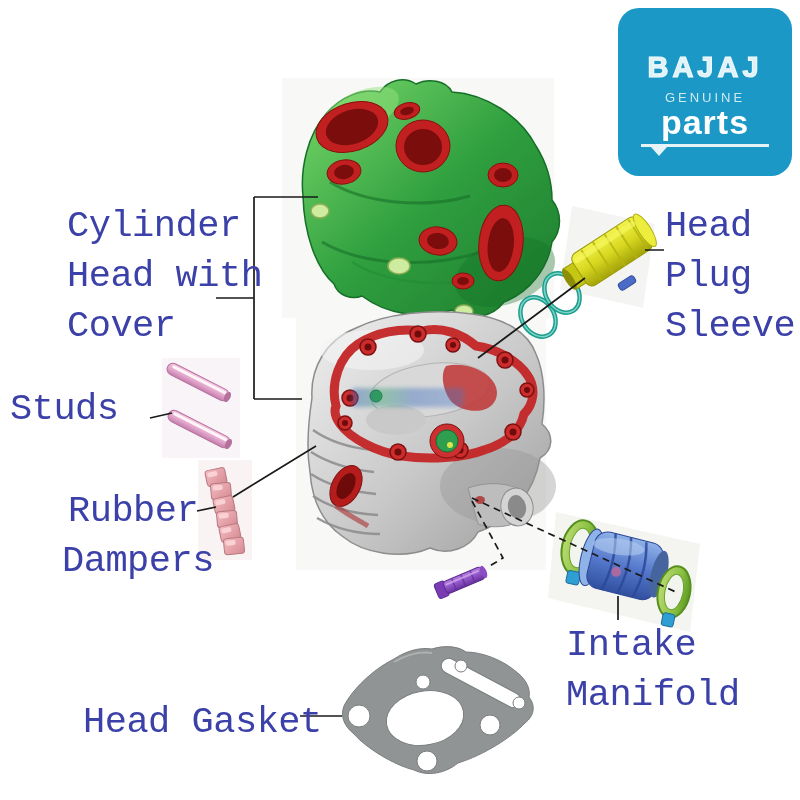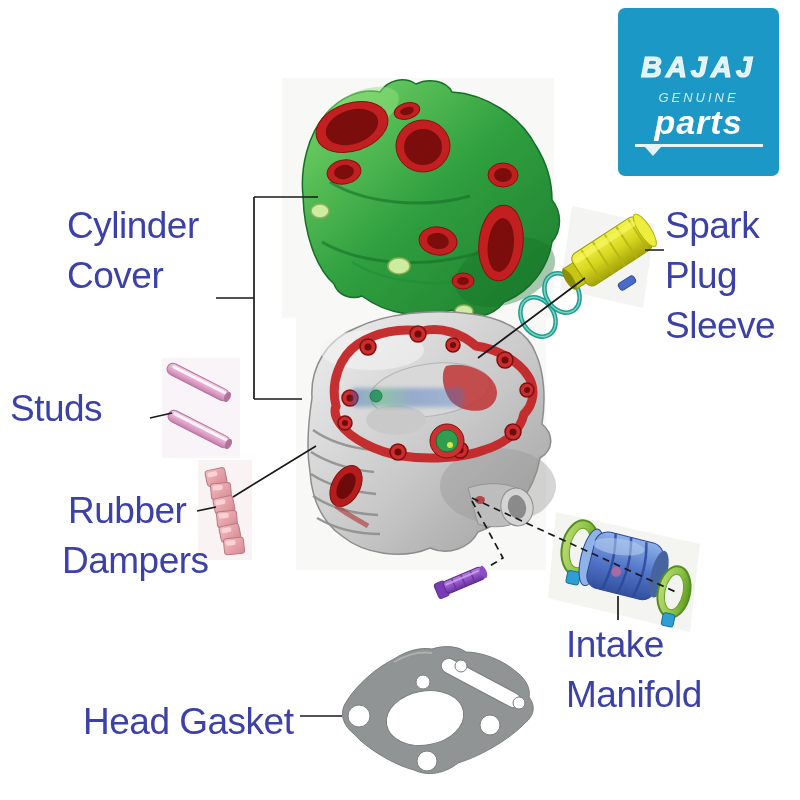--- a/index.html
+++ b/index.html
@@ -1,24 +1,24 @@
 <!DOCTYPE html>
 <html style="--label-text: #3b41a8; --logo-bg: #1b98c6; --leader-line: #1a1a1a; --cover-green: #2f9f3f; --port-red: #c22020; --head-gray: #c0c0c0; --gasket-face-red: #c32525; --sleeve-yellow: #d8d820; --oring-teal: #1c9e8e; --stud-pink: #e3a8cc; --damper-pink: #eaa8b0; --bolt-purple: #8a4cc0; --manifold-blue: #5578cc; --clamp-green: #8cc244; --screw-blue: #2f9ed2; --gasket-gray: #909494;"><head>
 <meta charset="utf-8">
 <style>
   html,body{margin:0;padding:0;background:#ffffff;}
   #stage{position:relative;width:800px;height:800px;background:#fff;overflow:hidden;
          font-family:"Liberation Sans",sans-serif;}
   #art{position:absolute;left:0;top:0;}
   .label{position:absolute;color:var(--label-text,#3b41a8);font-size:37px;
-         line-height:50px;letter-spacing:-0.5px;white-space:nowrap;}
+         line-height:50px;letter-spacing:-0.5px;white-space:nowrap;font-family:Liberation Mono, monospace;}
   
-  .logo{position:absolute;left:618px;top:8px;width:161px;height:168px;
-        background:var(--logo-bg,#1b98c6);border-radius:7px;
-        display:flex;flex-direction:column;align-items:center;justify-content:center;font-style:italic;}
+  .logo{position:absolute;left:618px;top:8px;width:174px;height:168px;
+        background:var(--logo-bg,#1b98c6);border-radius:21px;
+        display:flex;flex-direction:column;align-items:center;justify-content:center;}
   .logo .brand{color:#dff2f8;font-weight:700;font-size:29px;letter-spacing:4px;
                -webkit-text-stroke:1.2px #eef9fc;margin-top:14px;}
   .logo .genuine{color:#cfeaf2;font-size:13px;letter-spacing:3px;margin-top:6px;}
   .logo .parts{color:#ffffff;font-weight:700;font-size:34px;letter-spacing:1px;
                margin-top:-2px;}
   .logo .rule{position:relative;width:128px;height:3px;background:#e6f4f8;margin-top:2px;}
   .logo .rule .arrow{position:absolute;left:10px;top:3px;width:0;height:0;
         border-left:8px solid transparent;border-right:8px solid transparent;
         border-top:9px solid #e6f4f8;}
   
@@ -342,25 +342,26 @@
       <path d="M 472,498 L 678,593"></path>
       <path d="M 472,501 L 503,558 L 488,567"></path>
     </g>
   </g>
 </svg>
 
 <div class="watermark"></div>
 
 <div class="label" style="left:67px;top:201px;">
   <div>Cylinder</div>
+  <div>Head with</div>
   <div>Cover</div>
 </div>
 
 <div class="label" style="left:665px;top:201px;">
-  <div>Spark</div>
+  <div>Head</div>
   <div>Plug</div>
   <div>Sleeve</div>
 </div>
 
 <div class="label" style="left:10px;top:384px;">
   <div>Studs</div>
 </div>
 
 <div class="label" style="left:62px;top:486px;">
   <div style="padding-left:6px;">Rubber</div>

